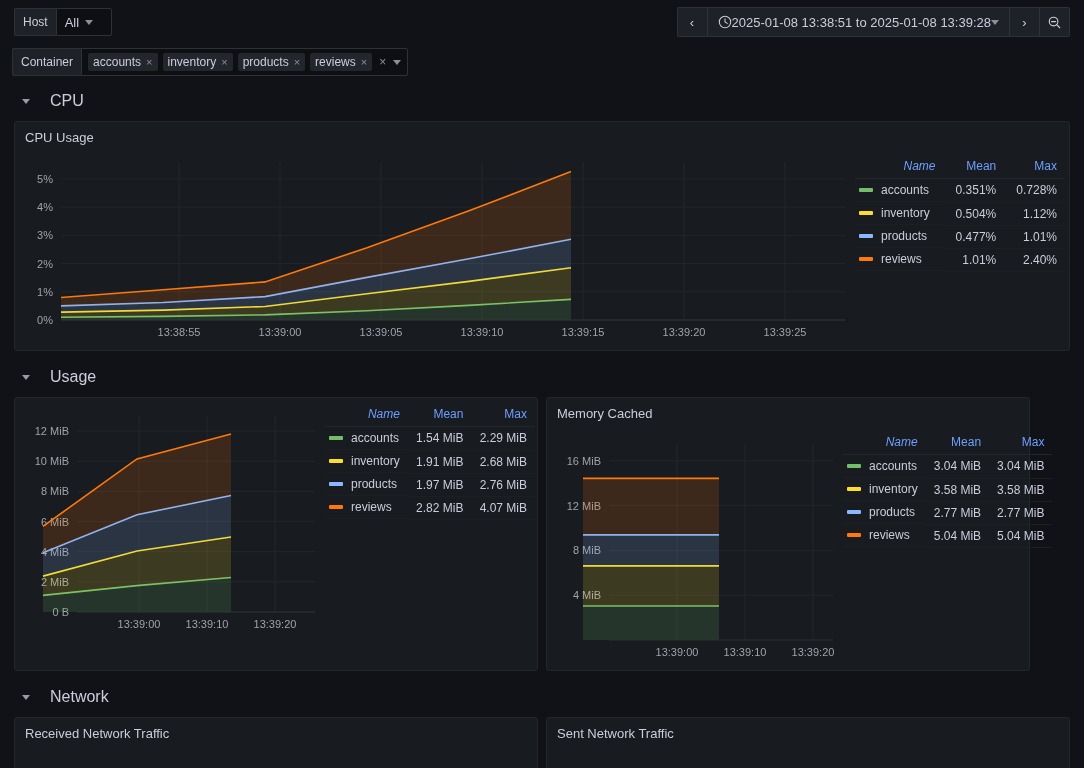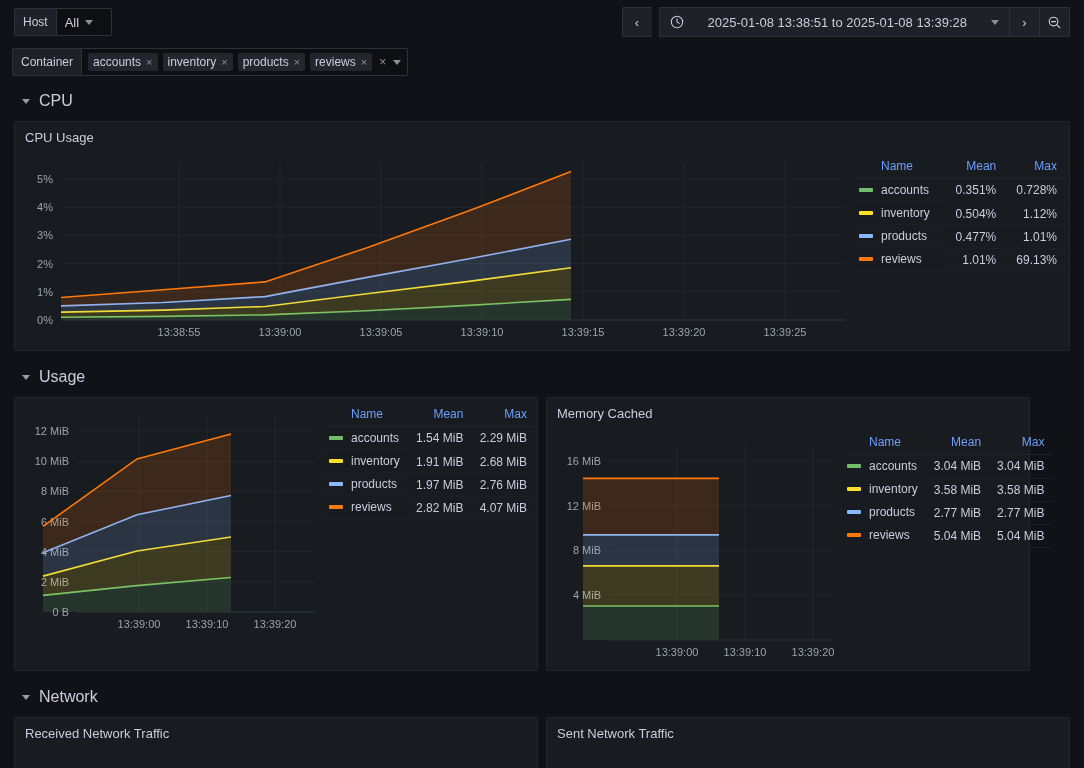--- a/index.html
+++ b/index.html
@@ -77,26 +77,25 @@
     border: 1px solid #2c3235;
     color: #ccccdc;
     display: flex; align-items: center; justify-content: center;
     width: 30px;
     font-size: 13px;
   }
   .tp-prev { border-radius: 2px 0 0 2px; border-right: none; }
   .tp-range {
     background: #1f2128;
     border: 1px solid #2c3235;
-    display: flex; align-items: center; gap: 24px;
+    display: flex; align-items: center; gap: 0;
     padding: 0 10px;
     font-size: 13px;
     color: #ccccdc;
     white-space: nowrap;
-    margin-left: 7px;
   }
   .tp-next { border-left: none; }
   .tp-zoom { border-radius: 0 2px 2px 0; border-left: none; }
   .refresh-group { display: flex; align-items: stretch; height: 30px; margin-left: 8px; }
   .refresh-btn {
     background: #1f2128;
     border: 1px solid #2c3235;
     border-radius: 2px 0 0 2px;
     display: flex; align-items: center; gap: 7px;
     padding: 0 10px;
@@ -107,21 +106,21 @@
     border: 1px solid #2c3235;
     border-left: none;
     border-radius: 0 2px 2px 0;
     width: 26px;
     display: flex; align-items: center; justify-content: center;
   }
   svg.ic { display: block; }
 
   
   .row-header {
-    display: flex; align-items: center; gap: 9px;
+    display: flex; align-items: center; gap: 20px;
     padding: 0 0 0 22px;
     height: 30px;
     margin-top: 6px;
   }
   .row-title { font-size: 16px; color: #ccccdc; font-weight: 400; }
   .row-chev {
     width: 0; height: 0;
     border-left: 4px solid transparent;
     border-right: 4px solid transparent;
     border-top: 5px solid #9a9aa6;
@@ -146,21 +145,21 @@
   .legend table { border-collapse: collapse; width: 100%; }
   .legend th {
     color: #6e9fff;
     font-weight: 500;
     font-size: 12px;
     text-align: right;
     padding: 3px 8px 5px 8px;
     border-bottom: 1px solid #22252b;
     white-space: nowrap;
   }
-  .legend th.name-col { text-align: left; padding-left: 26px; }
+  .legend th.name-col { text-align: right; padding-left: 26px; font-style: italic; }
   .legend td {
     padding: 4px 8px;
     border-bottom: 1px solid #1c1f24;
     text-align: right;
     color: #ccccdc;
     white-space: nowrap;
   }
   .legend td.name-cell {
     text-align: left;
     display: flex; align-items: center; gap: 8px;
@@ -316,21 +315,21 @@
                   </td>
                   <td>0.477%</td>
                   <td>1.01%</td>
                 </tr>
                 <tr>
                   <td class="name-cell">
                     <span class="swatch" style="background: rgb(255, 120, 10);"></span>
                     <span>reviews</span>
                   </td>
                   <td>1.01%</td>
-                  <td>69.13%</td>
+                  <td>2.40%</td>
                 </tr>
               </tbody>
           </table>
         </div>
       </div>
     </div>
   </div>
 
   <div class="row-header">
     <span class="row-chev"></span>

